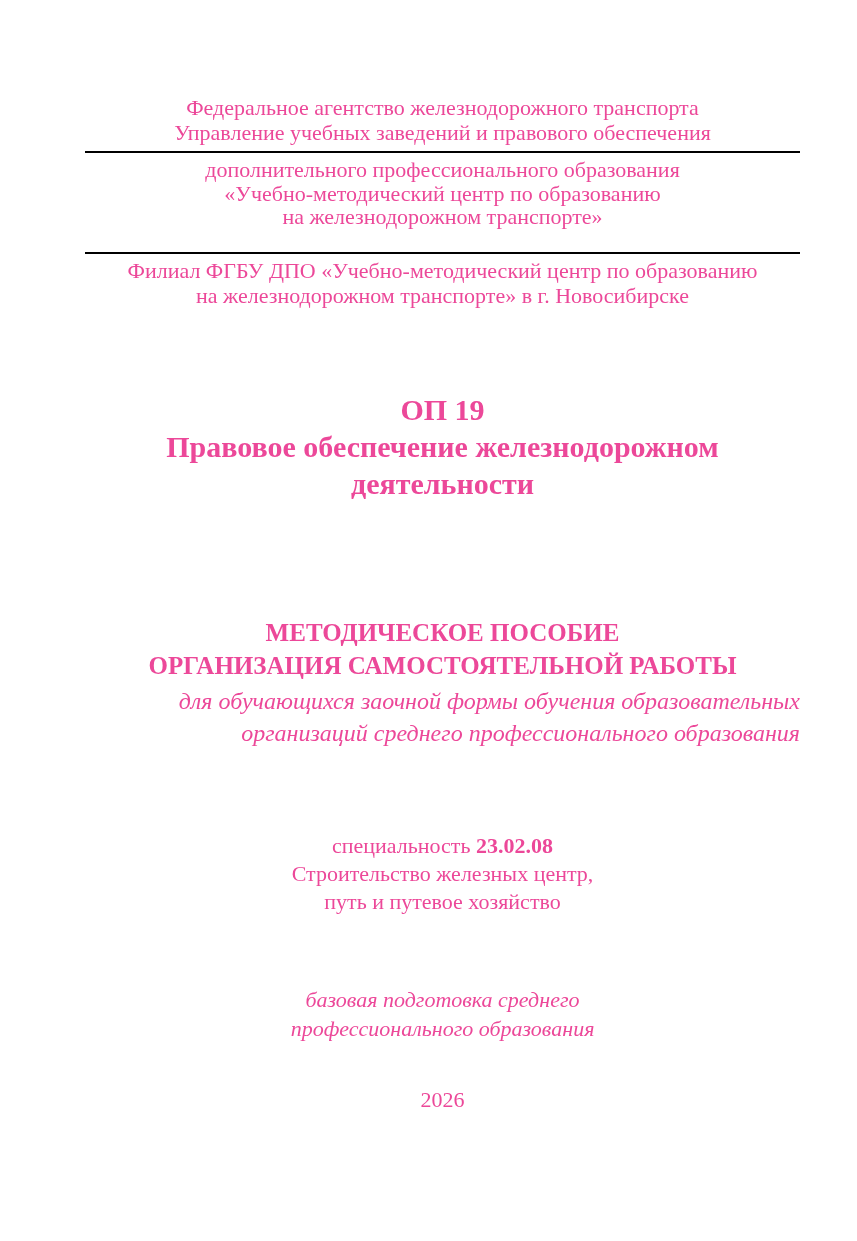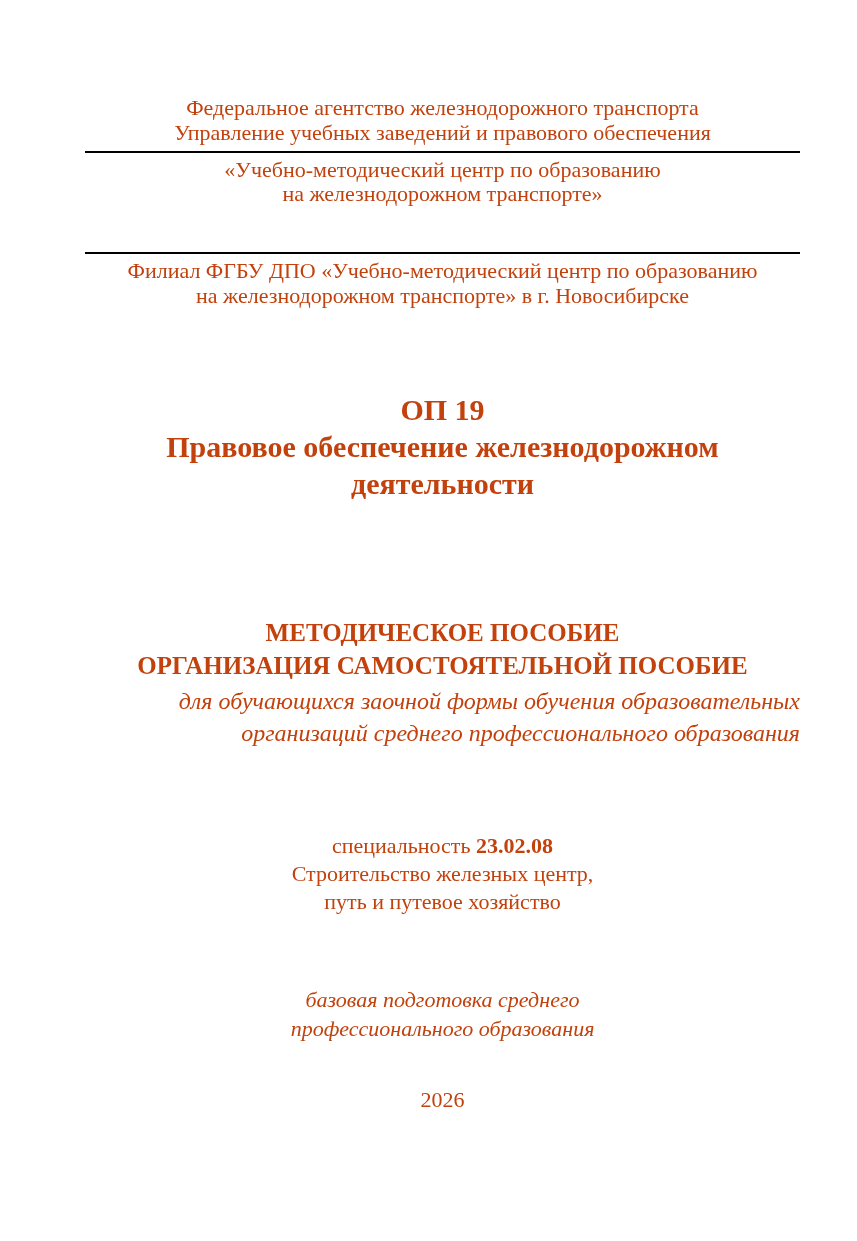--- a/index.html
+++ b/index.html
@@ -7,21 +7,21 @@
     padding: 0;
     background: #e8e8e8;
   }
   .page {
     position: relative;
     width: 857px;
     height: 1241px;
     margin: 0 auto;
     background: #ffffff;
     font-family: "Liberation Serif", "DejaVu Serif", serif;
-    color: #c2410c;
+    color: #ec4899;
     overflow: hidden;
   }
   .content-block {
     position: absolute;
     left: 85px;
     width: 715px;
     text-align: center;
   }
   .line { display: block; }
 
@@ -92,40 +92,41 @@
 <div class="page">
 
   <div class="content-block b-agency">
     <span class="line">Федеральное агентство железнодорожного транспорта</span>
     <span class="line">Управление учебных заведений и правового обеспечения</span>
   </div>
 
   <div class="rule rule-1"></div>
 
   <div class="content-block b-institution">
+    <span class="line">дополнительного профессионального образования</span>
     <span class="line">«Учебно-методический центр по образованию</span>
     <span class="line">на железнодорожном транспорте»</span>
   </div>
 
   <div class="rule rule-2"></div>
 
   <div class="content-block b-branch">
     <span class="line">Филиал ФГБУ ДПО «Учебно-методический центр по образованию</span>
     <span class="line">на железнодорожном транспорте» в г. Новосибирске</span>
   </div>
 
   <div class="content-block b-course">
     <span class="line">ОП 19</span>
     <span class="line">Правовое обеспечение железнодорожном</span>
     <span class="line">деятельности</span>
   </div>
 
   <div class="content-block b-manual-type">
     <span class="line">МЕТОДИЧЕСКОЕ ПОСОБИЕ</span>
-    <span class="line">ОРГАНИЗАЦИЯ САМОСТОЯТЕЛЬНОЙ ПОСОБИЕ</span>
+    <span class="line">ОРГАНИЗАЦИЯ САМОСТОЯТЕЛЬНОЙ РАБОТЫ</span>
   </div>
 
   <div class="content-block b-manual-audience">
     <span class="line">для обучающихся заочной формы обучения образовательных</span>
     <span class="line">организаций среднего профессионального образования</span>
   </div>
 
   <div class="content-block b-specialty">
     <span class="line"><span>специальность</span> <span class="code">23.02.08</span></span>
     <span class="line">Строительство железных центр,</span>

